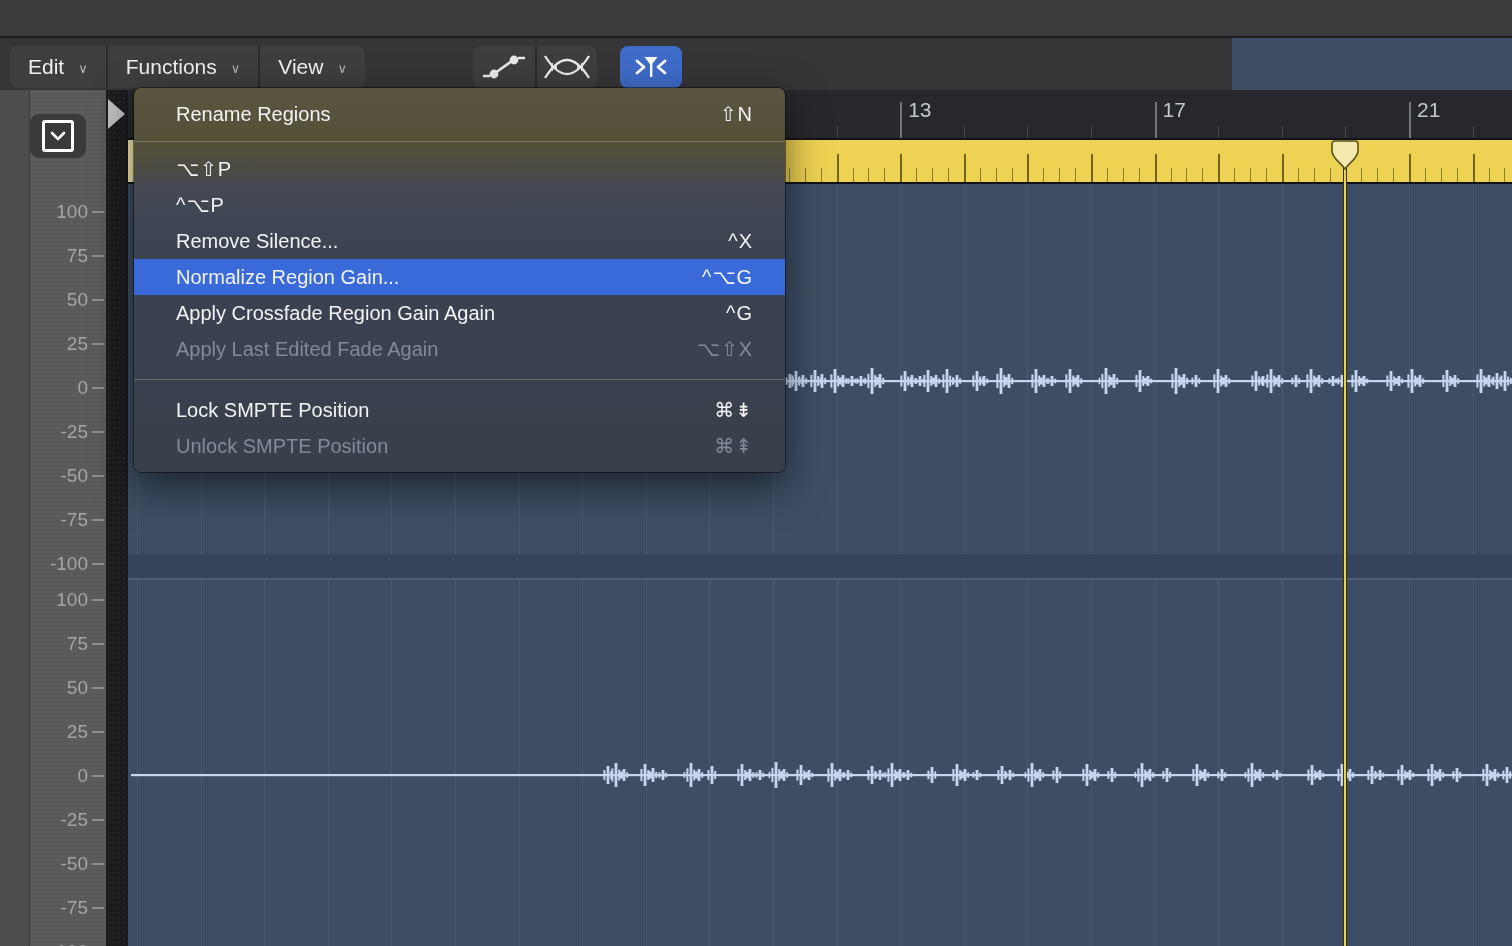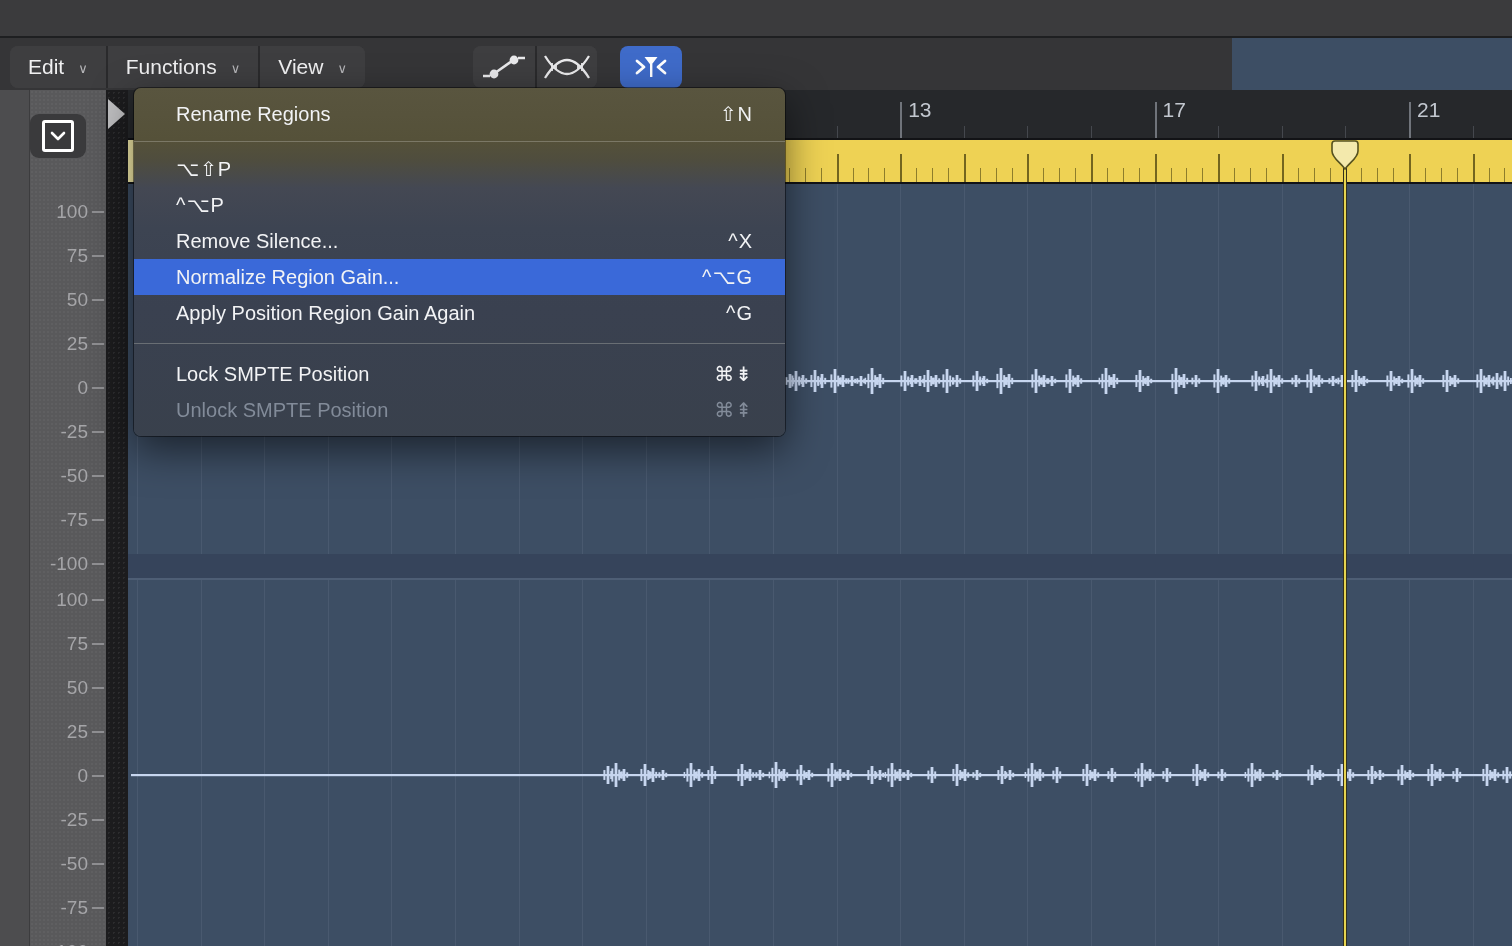--- a/index.html
+++ b/index.html
@@ -742,22 +742,26 @@
       </div>
       <div class="menu-row">
         <span>Remove Silence...</span>
         <span class="sc">^X</span>
       </div>
       <div class="menu-row selected">
         <span>Normalize Region Gain...</span>
         <span class="sc">^⌥G</span>
       </div>
       <div class="menu-row">
-        <span>Apply Position Region Gain Again</span>
+        <span>Apply Crossfade Region Gain Again</span>
         <span class="sc">^G</span>
+      </div>
+      <div class="menu-row disabled">
+        <span>Apply Last Edited Fade Again</span>
+        <span class="sc">⌥⇧X</span>
       </div>
       <div class="menu-sep big"></div>
       <div class="menu-row">
         <span>Lock SMPTE Position</span>
         <span class="sc">⌘⇟</span>
       </div>
       <div class="menu-row disabled">
         <span>Unlock SMPTE Position</span>
         <span class="sc">⌘⇞</span>
       </div>

